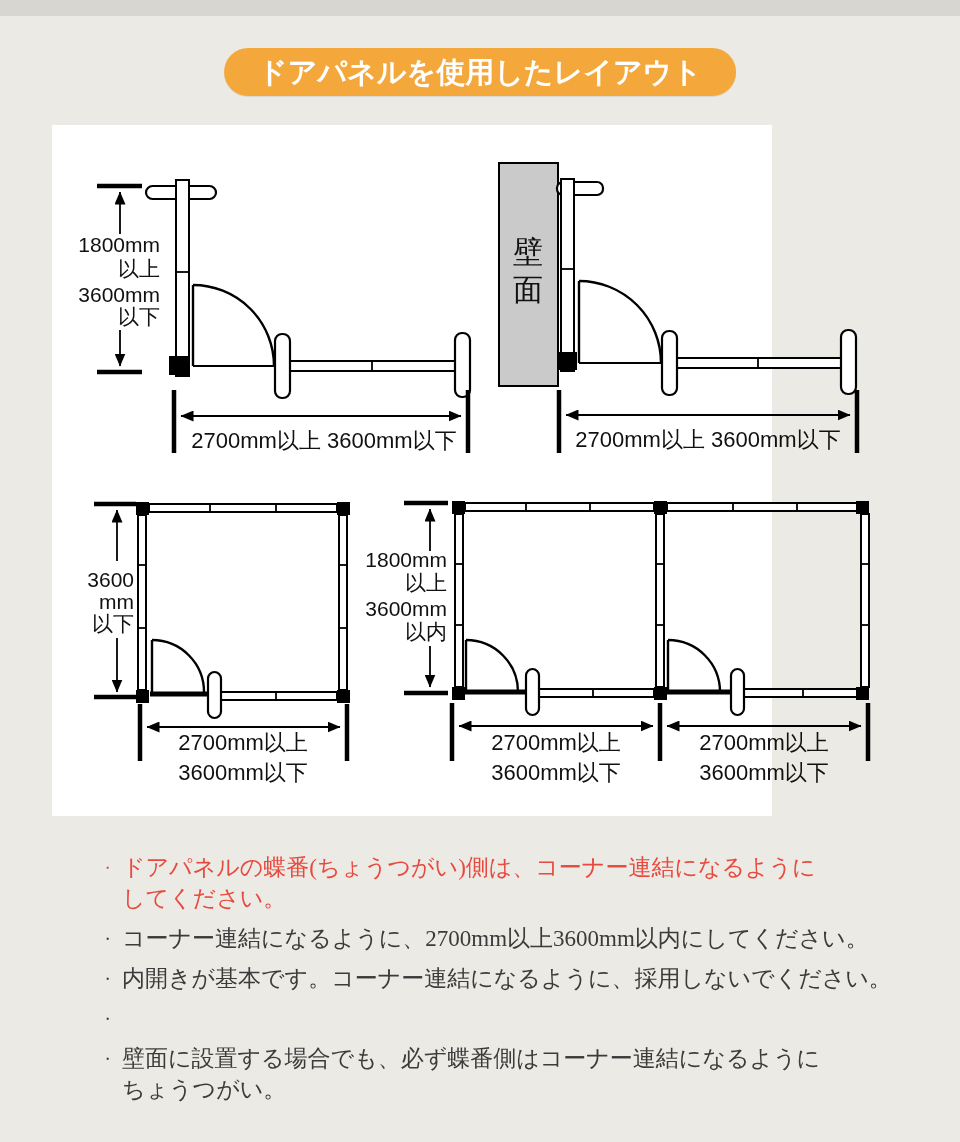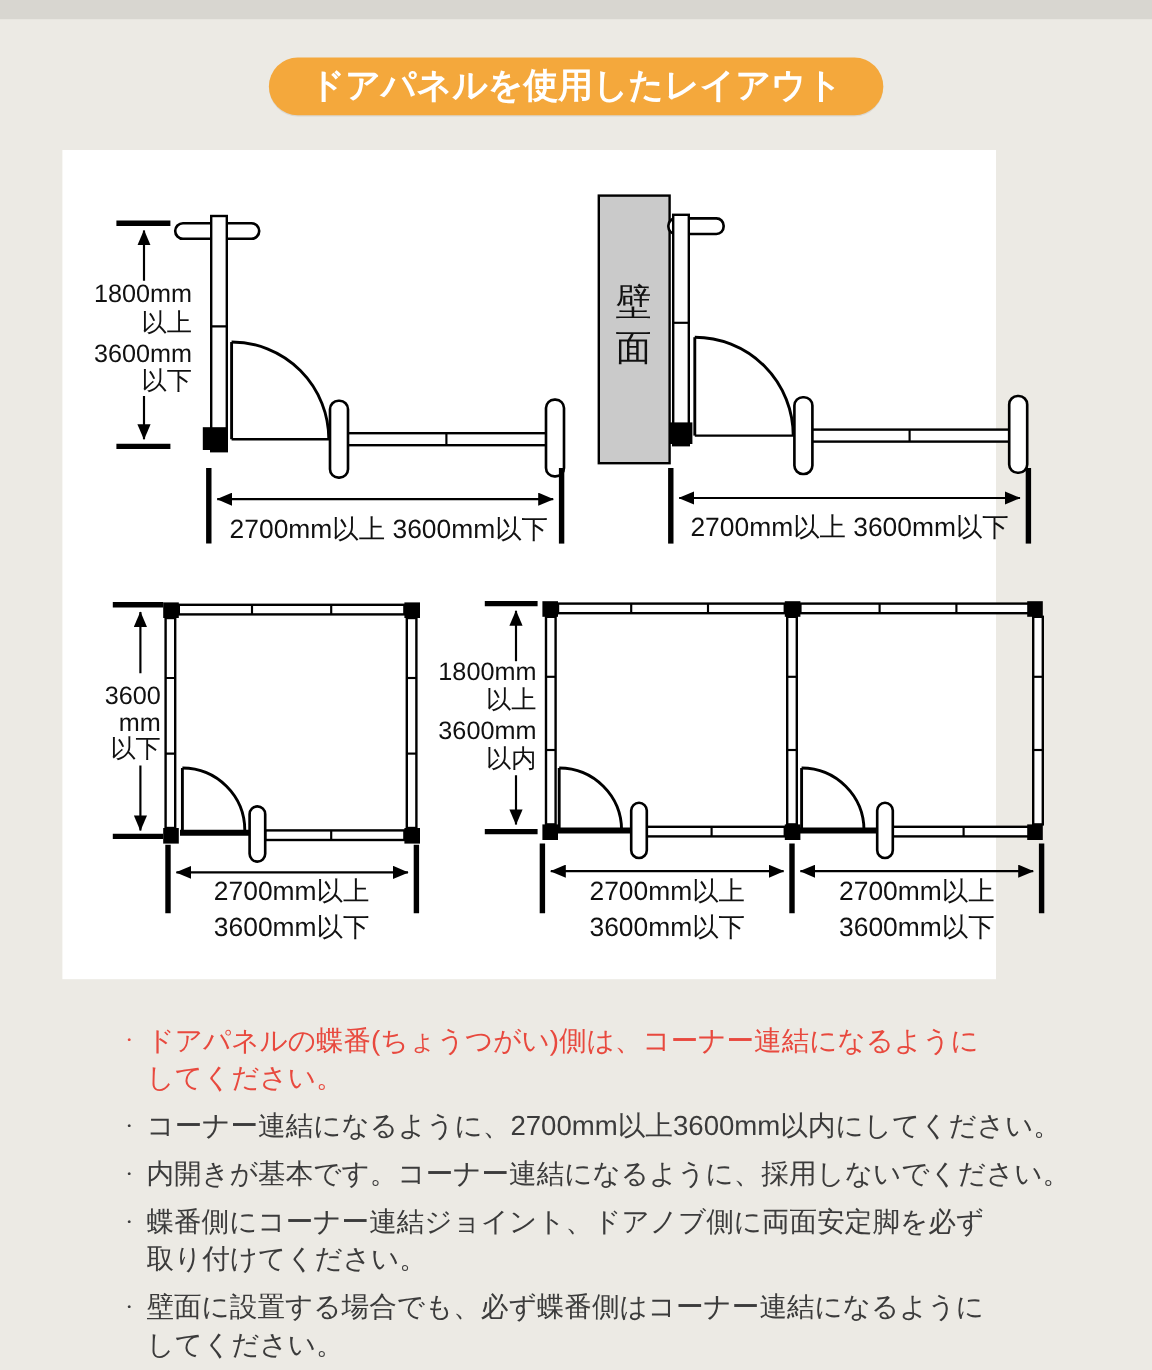--- a/index.html
+++ b/index.html
@@ -9,21 +9,21 @@
     font-family:"Liberation Sans",sans-serif;overflow:hidden;
   }
   .title-pill{
     position:absolute;top:32px;left:50%;transform:translateX(-50%);
     height:48px;line-height:48px;padding:0 34px;border-radius:26px;
     background:var(--title_bg,#f4a83c);color:var(--title_text,#ffffff);
     font-size:29px;font-weight:bold;white-space:nowrap;
     box-shadow:0 1px 0 rgba(0,0,0,0.08);
   }
   .panel{
-    position:absolute;left:52px;top:109px;width:778px;height:691px;
+    position:absolute;left:52px;top:109px;width:720px;height:691px;
     background:#ffffff;
   }
   .panel svg{display:block;}
 
   
   .tick{stroke:#000;stroke-width:4.5;}
   .dim{stroke:#000;stroke-width:1.8;fill:none;}
   .wall{fill:#fff;stroke:#000;stroke-width:2;}
   .wdiv{stroke:#000;stroke-width:1.8;}
   .joint{fill:#000;stroke:none;}
@@ -40,21 +40,21 @@
   .notes{
     position:absolute;left:100px;top:836px;width:800px;
     margin:0;padding:0;list-style:none;
   }
   .notes li{
     display:flex;margin-bottom:9px;
     color:var(--note_text,#3b3b3b);font-size:23px;line-height:31px;
   }
   .notes li.red{color:var(--note_red,#e8493e);}
   .bullet{width:22px;flex:none;font-size:15px;line-height:31px;}
-  .note-text{white-space:pre-line;}
+  .note-text{white-space:pre-line;font-family:Liberation Serif, serif;}
 </style>
 </head>
 <body>
 
 <div class="page">
 
   <div class="title-pill">ドアパネルを使用したレイアウト</div>
 
   <div class="panel">
     <svg width="848" height="691" viewBox="52 109 848 691">
@@ -239,23 +239,21 @@
     <li>
       <span class="bullet">・</span>
       <span class="note-text">コーナー連結になるように、2700mm以上3600mm以内にしてください。</span>
     </li>
     <li>
       <span class="bullet">・</span>
       <span class="note-text">内開きが基本です。コーナー連結になるように、採用しないでください。</span>
     </li>
     <li>
       <span class="bullet">・</span>
-      <span class="note-text">蝶番側にコーナー連結ジョイント、ドアノブ側に両面安定脚を必ず
-取り付けてください。</span>
     </li>
     <li>
       <span class="bullet">・</span>
       <span class="note-text">壁面に設置する場合でも、必ず蝶番側はコーナー連結になるように
-してください。</span>
+ちょうつがい。</span>
     </li>
   </ul>
 
 </div>
 
 </body></html>

